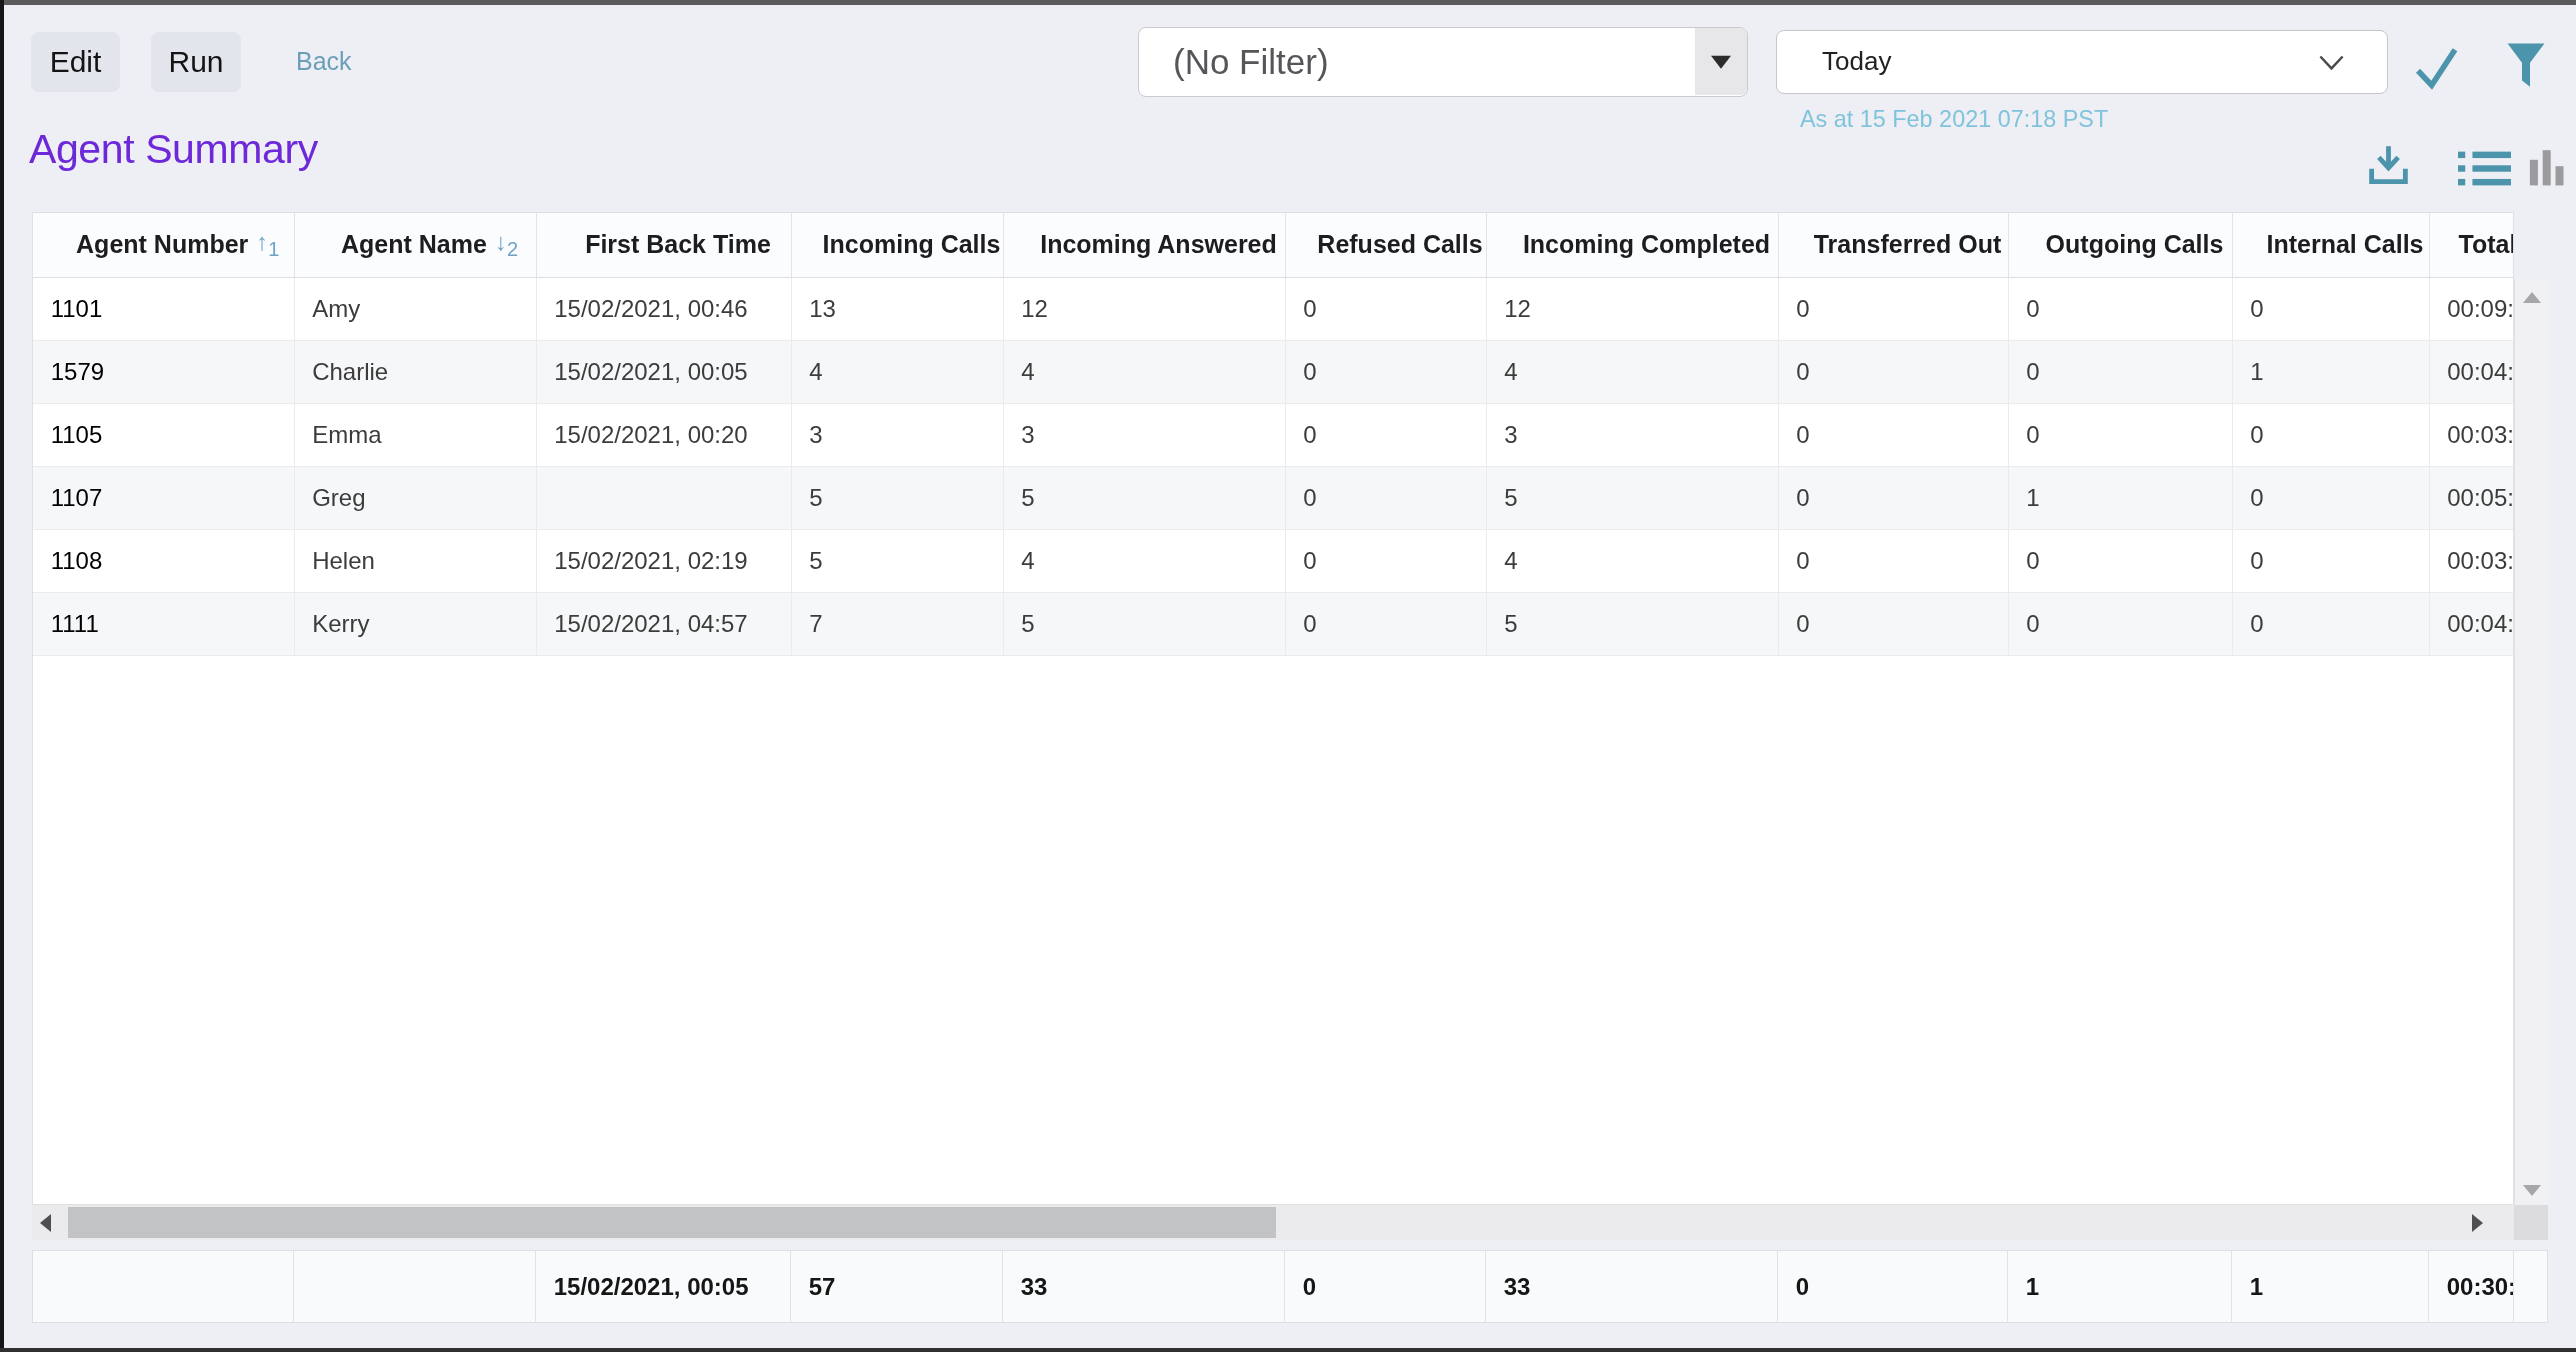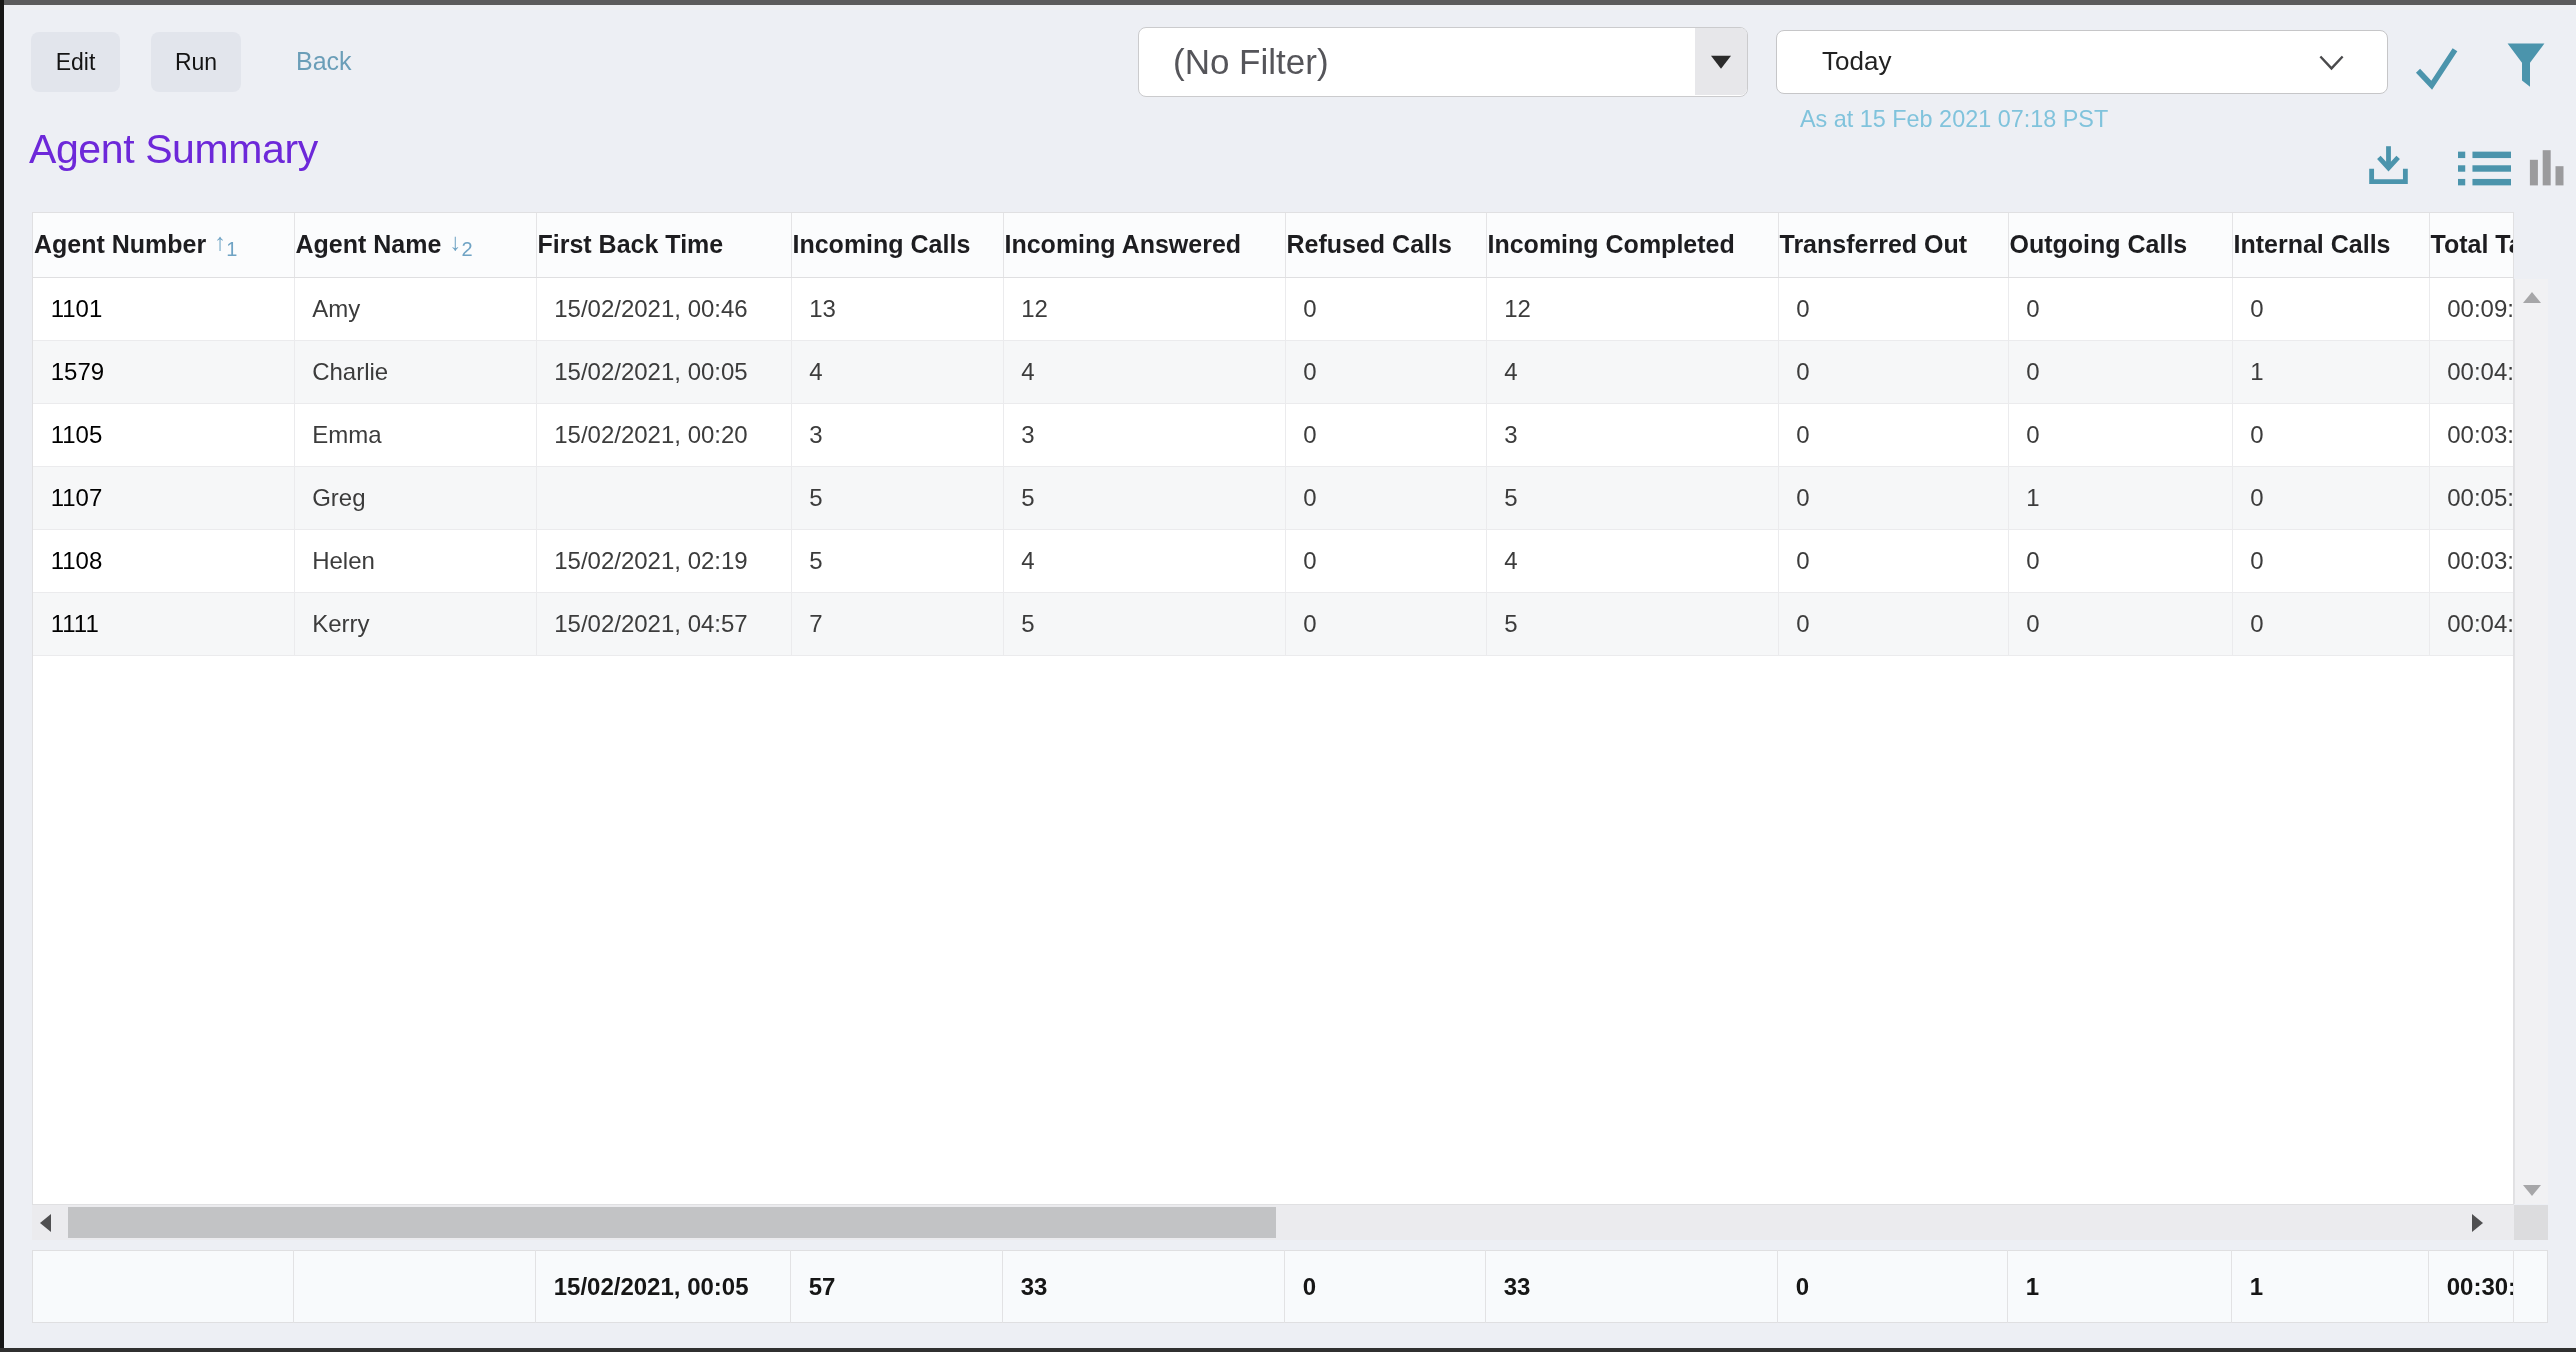--- a/index.html
+++ b/index.html
@@ -12,21 +12,21 @@
   }
   
   .edge-top    { position:absolute; left:0; top:0; width:2576px; height:4.8px; background:#5b5b5d; }
   .edge-left   { position:absolute; left:0; top:0; width:4px; height:1353px; background:#161616; }
   .edge-bottom { position:absolute; left:0; top:1348px; width:2576px; height:4.8px; background:#303030; }
 
   
   .btn {
     position:absolute; top:32px; height:60px;
     background:#e2e5ec; border:none; border-radius:8px;
-    font-family:inherit; font-size:23px; color:#141414;
+    font-family:inherit; font-size:30px; color:#141414;
     cursor:pointer;
   }
   .btn-edit { left:31px;  width:89px; }
   .btn-run  { left:151px; width:90px; }
   .link-back {
     position:absolute; left:296px; top:47px;
     font-size:25px; color:#6b9eb8; text-decoration:none; cursor:pointer;
   }
 
   .combo {
@@ -80,21 +80,21 @@
   
   .panel {
     position:absolute; left:32px; top:212px; width:2482px; height:993px;
     background:#ffffff; border:1.6px solid #e0e0e2; overflow:hidden;
   }
   table { border-collapse:collapse; table-layout:fixed; }
   .main-table { width:2480px; }
   .c0{width:261px}.c1{width:242px}.c2{width:255px}.c3{width:212px}.c4{width:282px}
   .c5{width:201px}.c6{width:292px}.c7{width:230px}.c8{width:224px}.c9{width:197px}.c10{width:85px}.c11{width:34px}
   .main-table th {
-    height:64px; text-align:left; padding-left:1px;
+    height:64px; text-align:center; padding-left:29px;
     font-size:25px; font-weight:600; color:#1d1d20;
     background:#fbfcfd; border-right:1.6px solid #e4e4e6; border-bottom:1.6px solid #dfdfe1;
     white-space:nowrap; overflow:hidden;
   }
   .main-table th:last-child { border-right:none; }
   .main-table td {
     height:63px; padding-left:17.7px;
     font-size:24px; color:#3c3c3c;
     border-right:1.6px solid #ebebed; border-bottom:0.8px solid #ebebed;
     white-space:nowrap; overflow:hidden;

